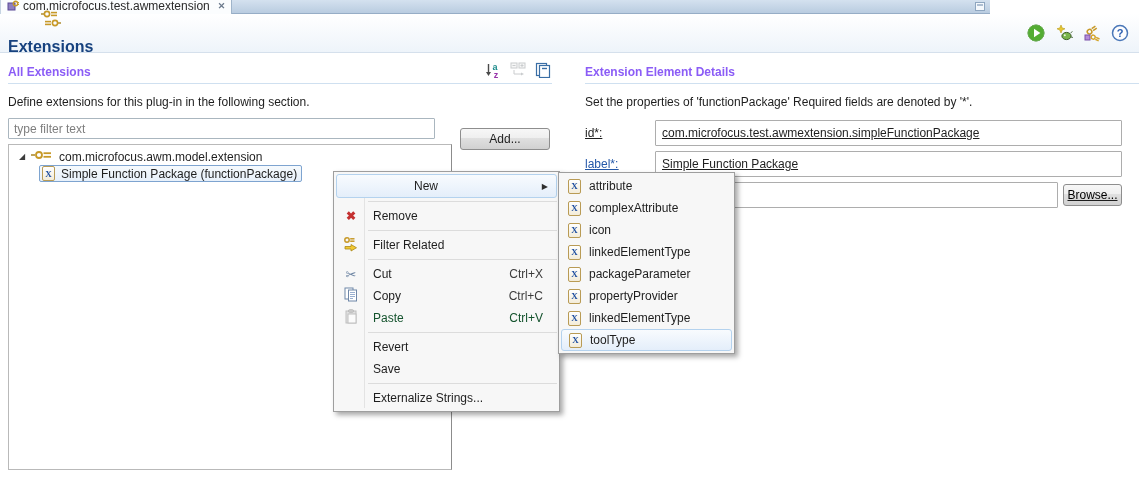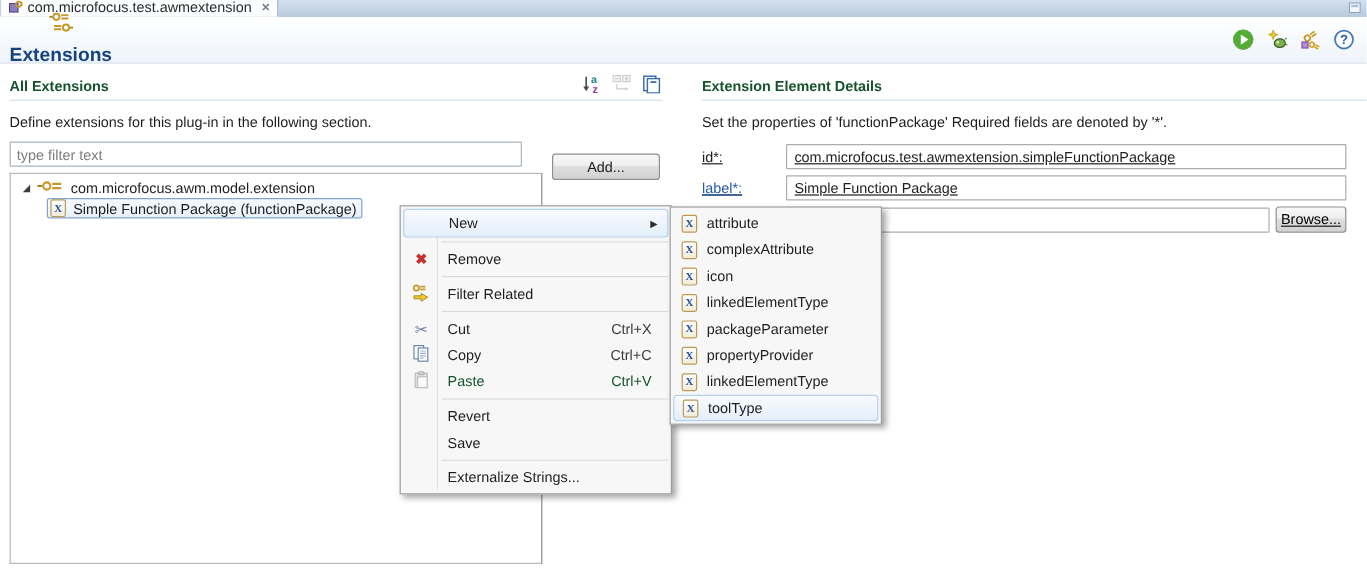--- a/index.html
+++ b/index.html
@@ -6,21 +6,21 @@
   html,body { width:1139px; height:478px; }
   body {
     position: relative;
     font-family: "Liberation Sans", sans-serif;
     font-size: 12px;
     color: #1e1e1e;
     background: #ffffff;
     overflow: hidden;
   }
   
-  .tabstrip { position:absolute; left:0; top:0; width:1139px; height:14px;
+  .tabstrip { position:absolute; left:0; top:0; width:990px; height:14px;
     display:flex; border-bottom:1px solid #96adc6; background:linear-gradient(#d4e1ef,#b9cce0); }
   .tab { display:flex; align-items:center; gap:4px; background:#fbfdfe;
     border-right:1px solid #9fb4ca; border-left:1px solid #c6d4e2; padding:0 6px; height:14px; }
   .tab-title { font-size:12px; color:#2a2a2a; white-space:nowrap; position:relative; top:-1px; }
   .tab-close { font-size:9px; color:#6b7a8c; font-weight:bold; margin-left:4px; cursor:default; position:relative; top:-1px;}
   .strip-fill { flex:1; position:relative; }
   .restore-box { position:absolute; right:5px; top:2px; width:10px; height:9px;
     background:#f4f8fc; border:1px solid #8ea6c0; }
   .restore-box::before { content:""; position:absolute; left:1px; right:1px; top:1px; height:2px; background:#aebfd2;}
   
@@ -30,21 +30,21 @@
   .page-title-wrap { display:flex; align-items:center; gap:7px; margin-left:8px;flex-direction:column; }
   .page-title { font-size:16px; font-weight:bold; color:#17427f; }
   .header-toolbar { margin-left:auto; margin-right:10px; display:flex; align-items:center; gap:10px; }
   .tbicon { width:18px; height:18px; display:inline-flex; align-items:center; justify-content:center; cursor:default; }
   
   .col { position:absolute; top:62px; }
   .col-left  { left:8px;  width:544px; }
   .col-right { left:585px; width:554px; }
   .section-header { display:flex; align-items:flex-end; height:22px;
     border-bottom:1px solid #cfe0f0; padding-bottom:4px; }
-  .section-title { font-weight:bold; color:#14532d; font-size:12px; }
+  .section-title { font-weight:bold; color:#8b5cf6; font-size:12px; }
   .sec-icons { margin-left:auto; display:flex; gap:7px; align-items:center; }
   .desc { margin-top:11px; color:#1e1e1e; }
   
   .filter-input { margin-top:9px; width:427px; height:21px; border:1px solid #aab6bf;
     padding:2px 5px; font:12px "Liberation Sans",sans-serif; color:#333; background:#fff; border-radius:1px; }
   .filter-input::placeholder { color:#7e7e7e; opacity:1; }
   .tree-box { margin-top:5px; width:444px; height:326px; background:#fff;
     border:1px solid #b9b9b9; border-right-color:#8c8c8c; padding-top:3px; }
   .tree-row { display:flex; align-items:center; height:17px; white-space:nowrap; }
   .tw-arrow { width:10px; margin-left:10px; font-size:8px; color:#3c3c3c; line-height:1; }
@@ -59,35 +59,35 @@
     font-family:"Liberation Serif", serif; }
   .add-btn { position:absolute; left:460px; top:128px; width:90px; height:22px;
     border:1px solid #8e8e8e; border-radius:3px; color:#1e1e1e;
     background:linear-gradient(#f7f7f7,#efefef 45%,#e0e0e0 46%,#d1d1d1);
     font:12px "Liberation Sans",sans-serif; }
   
   .fields { margin-top:11px;text-decoration:underline; }
   .frow { display:flex; align-items:center; margin-bottom:5px; }
   .flabel { width:70px; flex:none; }
   .flink { color:#2458a8; text-decoration:underline; cursor:pointer; }
-  .fin { height:21px; border:1px solid #adadad; padding:0 6px; background:#fff;
+  .fin { height:21px; border:1px solid #adadad; padding:12px 6px; background:#fff;
     font:12px "Liberation Sans",sans-serif; color:#1e1e1e; border-radius:1px; }
   .fin-wide { width:467px; }
   .fin-short { width:403px; }
   .browse-btn { margin-left:5px; width:59px; height:22px; border:1px solid #8e8e8e; border-radius:3px;
     background:linear-gradient(#f7f7f7,#efefef 45%,#e0e0e0 46%,#d1d1d1);
     font:12px "Liberation Sans",sans-serif; }
   
   .menu { position:absolute; background:#f7f7f7; border:1px solid #9e9e9e;
     box-shadow:3px 3px 5px rgba(0,0,0,0.35); padding:2px; z-index:20; }
   .context-menu { left:333px; top:171px; width:227px; }
   .context-menu::before { content:""; position:absolute; left:30px; top:3px; bottom:3px; width:1px; background:#e3e3e3; }
   .submenu { left:558px; top:172px; width:177px; z-index:21; }
   .mi { position:relative; height:22px; display:flex; align-items:center; cursor:default; }
-  .mi-tall { height:24px; }
+  .mi-tall { height:24px;padding-left:40px; }
   .gicon { position:absolute; left:5px; width:20px; text-align:center; font-size:12px; }
   .mlabel { margin-left:37px; }
   .msc { margin-left:auto; margin-right:14px; color:#3c3c3c; }
   .mi.disabled .mlabel, .mi.disabled .msc { color:#14532d; }
   .hl { border:1px solid #b4d2ee; border-radius:3px;
     background:linear-gradient(#f8fbfe,#e4eefa); }
   .context-menu .hl { margin:0; }
   .sub-arrow { margin-left:auto; margin-right:8px; font-size:8px; color:#2e2e2e; }
   .msep { height:1px; background:#dcdcdc; margin:3px 0 3px 32px; }
   .smi { position:relative; height:22px; display:flex; align-items:center; gap:8px; padding-left:7px; cursor:default; }

